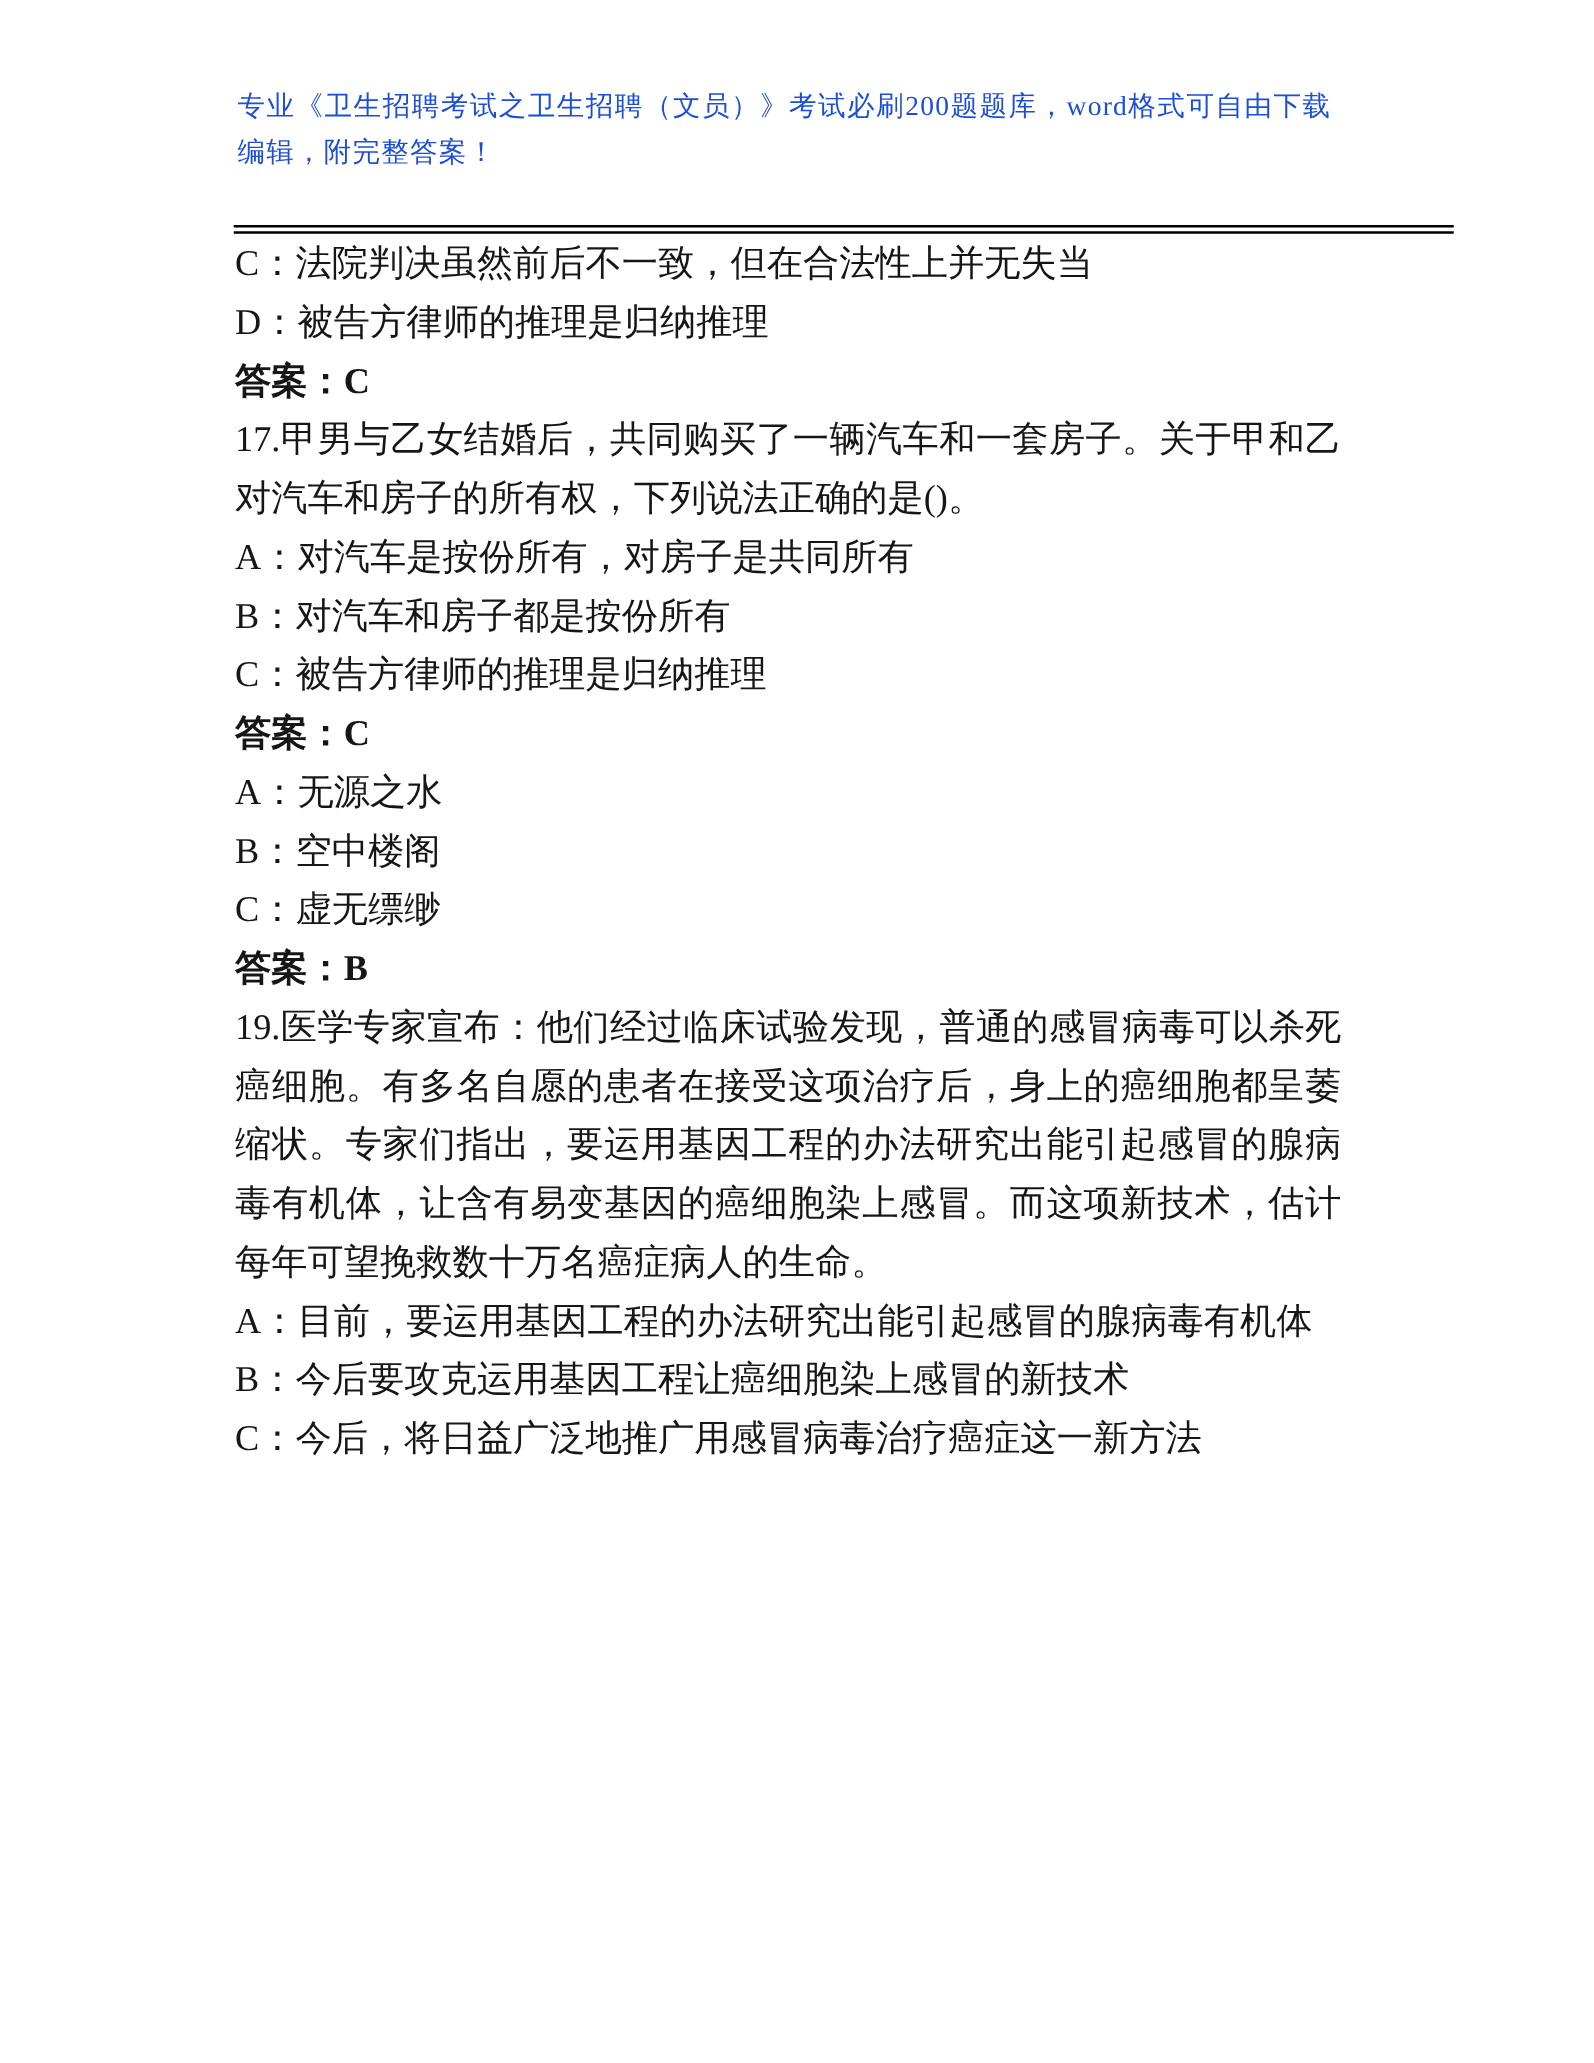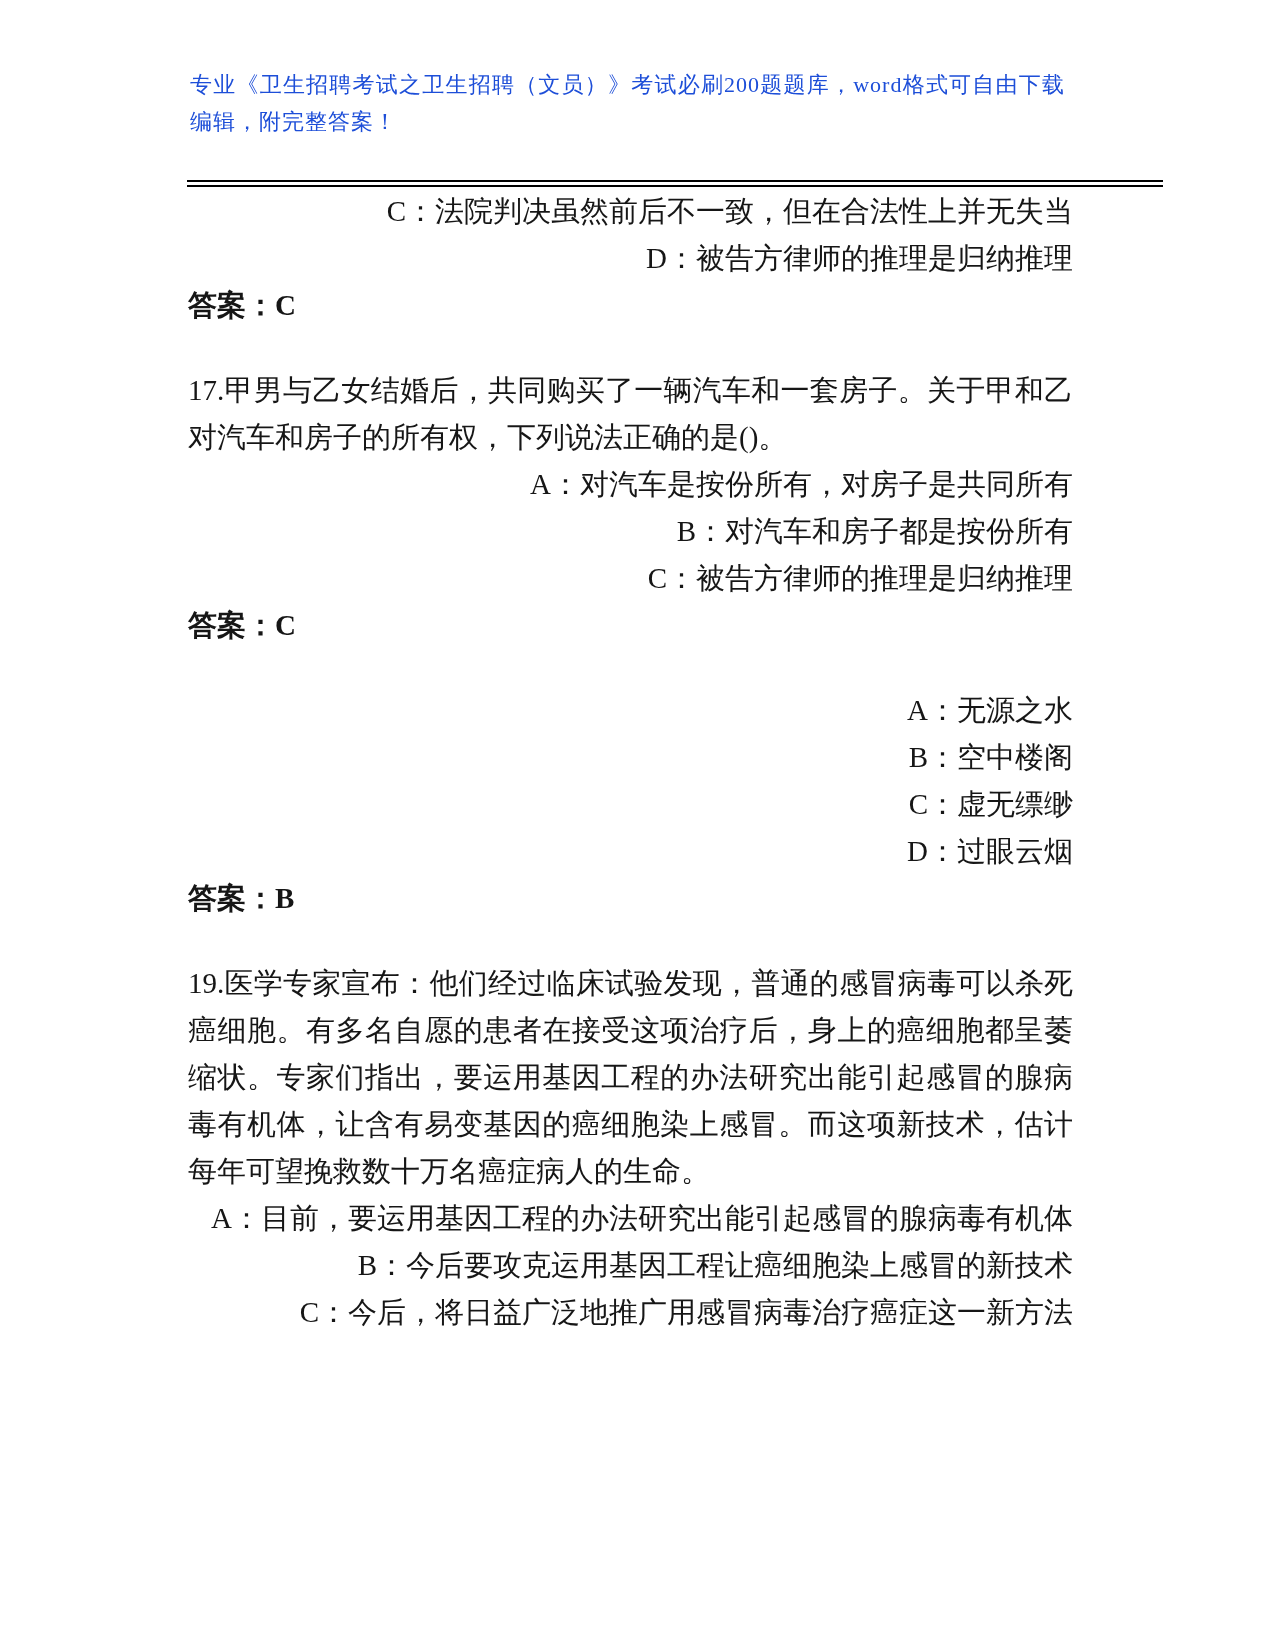--- a/index.html
+++ b/index.html
@@ -34,28 +34,27 @@
   .content {
     margin: 1px 202px 0 188px;
     font-size: 29px;
     line-height: 47px;
   }
   .content p {
     margin: 0;
     padding: 0;
   }
   .question-block + .question-block {
-    margin-top: 38px;
     font-family: Liberation Serif, serif;
   }
   .stem {
     text-align: justify;
   }
   .option {
-    text-align: right;
+    text-align: left;
   }
   .answer {
     font-weight: bold;
   }
 </style>
 </head>
 <body>
 
 <div class="page">
   <div class="header-text">专业《卫生招聘考试之卫生招聘（文员）》考试必刷200题题库，word格式可自由下载编辑，附完整答案！</div>
@@ -70,21 +69,20 @@
         <p class="stem">17.甲男与乙女结婚后，共同购买了一辆汽车和一套房子。关于甲和乙对汽车和房子的所有权，下列说法正确的是()。</p>
         <p class="option"><span>A</span><span>：</span><span>对汽车是按份所有，对房子是共同所有</span></p>
         <p class="option"><span>B</span><span>：</span><span>对汽车和房子都是按份所有</span></p>
         <p class="option"><span>C</span><span>：</span><span>被告方律师的推理是归纳推理</span></p>
         <p class="answer"><span>答案</span><span>：</span><span>C</span></p>
       </section>
       <section class="question-block">
         <p class="option"><span>A</span><span>：</span><span>无源之水</span></p>
         <p class="option"><span>B</span><span>：</span><span>空中楼阁</span></p>
         <p class="option"><span>C</span><span>：</span><span>虚无缥缈</span></p>
-        <p class="option"><span>D</span><span>：</span><span>过眼云烟</span></p>
         <p class="answer"><span>答案</span><span>：</span><span>B</span></p>
       </section>
       <section class="question-block">
         <p class="stem">19.医学专家宣布：他们经过临床试验发现，普通的感冒病毒可以杀死癌细胞。有多名自愿的患者在接受这项治疗后，身上的癌细胞都呈萎缩状。专家们指出，要运用基因工程的办法研究出能引起感冒的腺病毒有机体，让含有易变基因的癌细胞染上感冒。而这项新技术，估计每年可望挽救数十万名癌症病人的生命。</p>
         <p class="option"><span>A</span><span>：</span><span>目前，要运用基因工程的办法研究出能引起感冒的腺病毒有机体</span></p>
         <p class="option"><span>B</span><span>：</span><span>今后要攻克运用基因工程让癌细胞染上感冒的新技术</span></p>
         <p class="option"><span>C</span><span>：</span><span>今后，将日益广泛地推广用感冒病毒治疗癌症这一新方法</span></p>
       </section>
     </main>
 </div>

